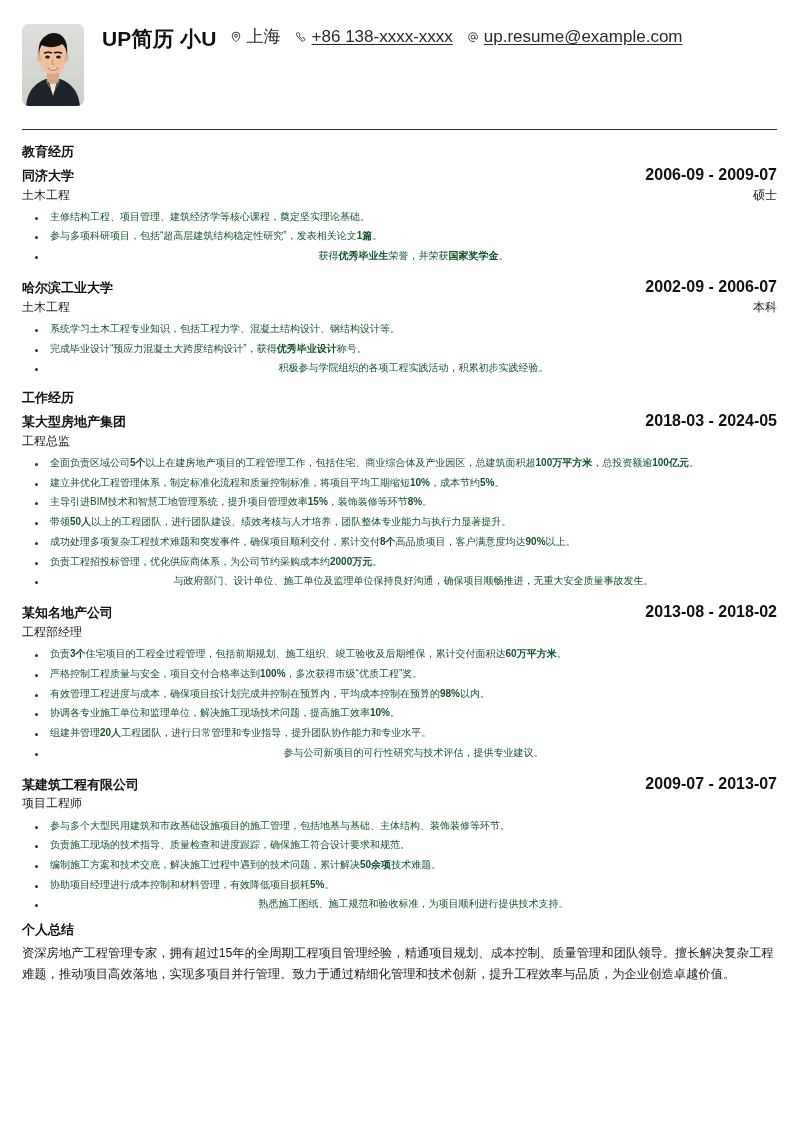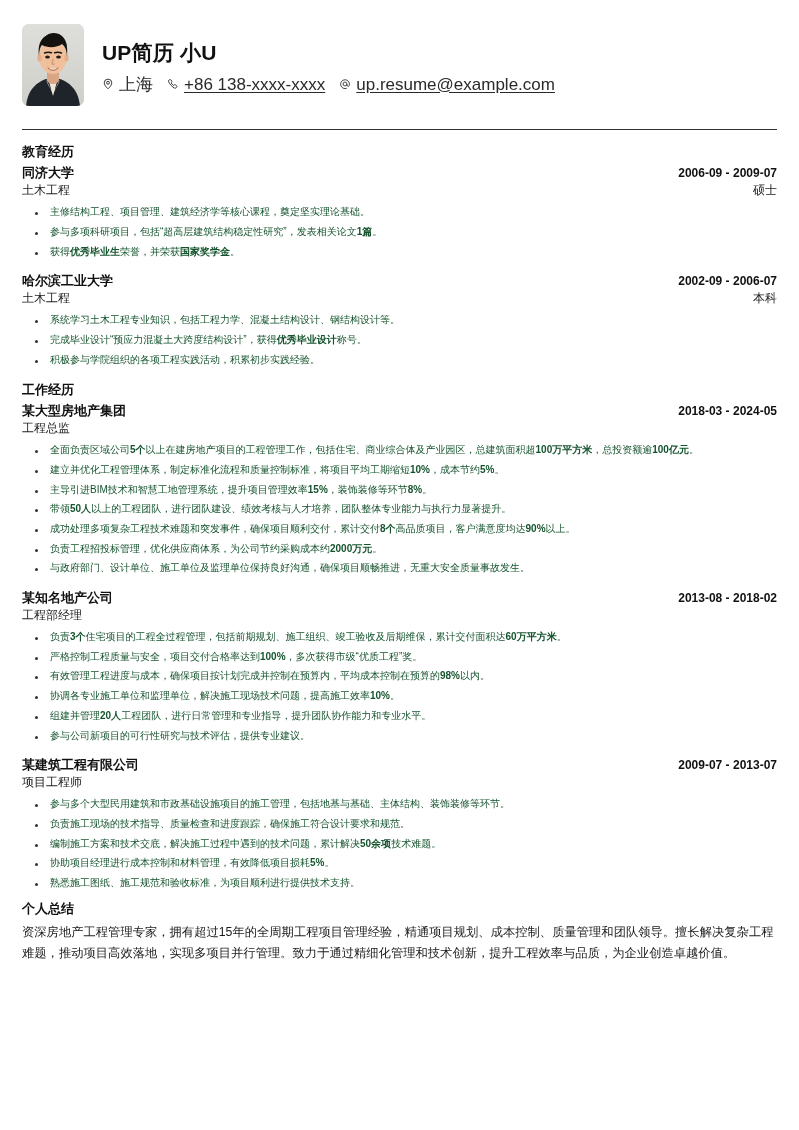--- a/index.html
+++ b/index.html
@@ -21,21 +21,21 @@
   .photo {
     width: 62px; height: 82px;
     border-radius: 7px;
     overflow: hidden;
     flex: 0 0 auto;
     background: #d9d9d6;
     position: relative;
   }
   .photo svg { display: block; width: 100%; height: 100%; }
   .header-text {
-    display: flex; flex-direction: column;
+    display: flex; 
     justify-content: center; gap: 13px;
     padding-top: 4px;
   }
   .name {
     font-size: 21px; font-weight: bold;
     letter-spacing: .2px; line-height: 1;
     color: #111;
   }
   .contacts {
     display: flex; align-items: flex-start;
@@ -59,38 +59,38 @@
     font-size: 13px; font-weight: bold;
     color: #111; margin: 0 0 1px 0; line-height: 1.45; font-family: Liberation Mono, monospace;
   }
   .entry { margin-bottom: 12px; }
   .entry:last-child { margin-bottom: 0; }
   .entry-head {
     display: flex; justify-content: space-between;
     align-items: baseline; gap: 16px; line-height: 1.42;
   }
   .org { font-size: 13px; font-weight: bold; color: #111; }
-  .date { font-size: 12px; font-weight: bold; color: #111; white-space: nowrap; }
+  .date { font-size: 16px; font-weight: bold; color: #111; white-space: nowrap; }
   .entry-sub {
     display: flex; justify-content: space-between;
     align-items: flex-end; gap: 16px; line-height: 1.42;
   }
   .role { font-size: 12px; color: #222; }
   .qual { font-size: 12px; color: #222; white-space: nowrap; }
 
   ul.bullets { list-style: none; margin: 5px 0 0 0; padding: 0; }
   ul.bullets li {
     position: relative;
     padding-left: 28px;
     font-size: 10px;
     line-height: 1.62;
     color: #14532d;
     margin-bottom: 3.5px;
   }
-  ul.bullets li:last-child { margin-bottom: 0; }
+  ul.bullets li:last-child { margin-bottom: 0; text-align: center; }
   ul.bullets li::before {
     content: "";
     position: absolute;
     left: 13px; top: 8px;
     width: 3px; height: 3px;
     border-radius: 50%;
     background: #333;
   }
   ul.bullets b { font-weight: bold; }
 

